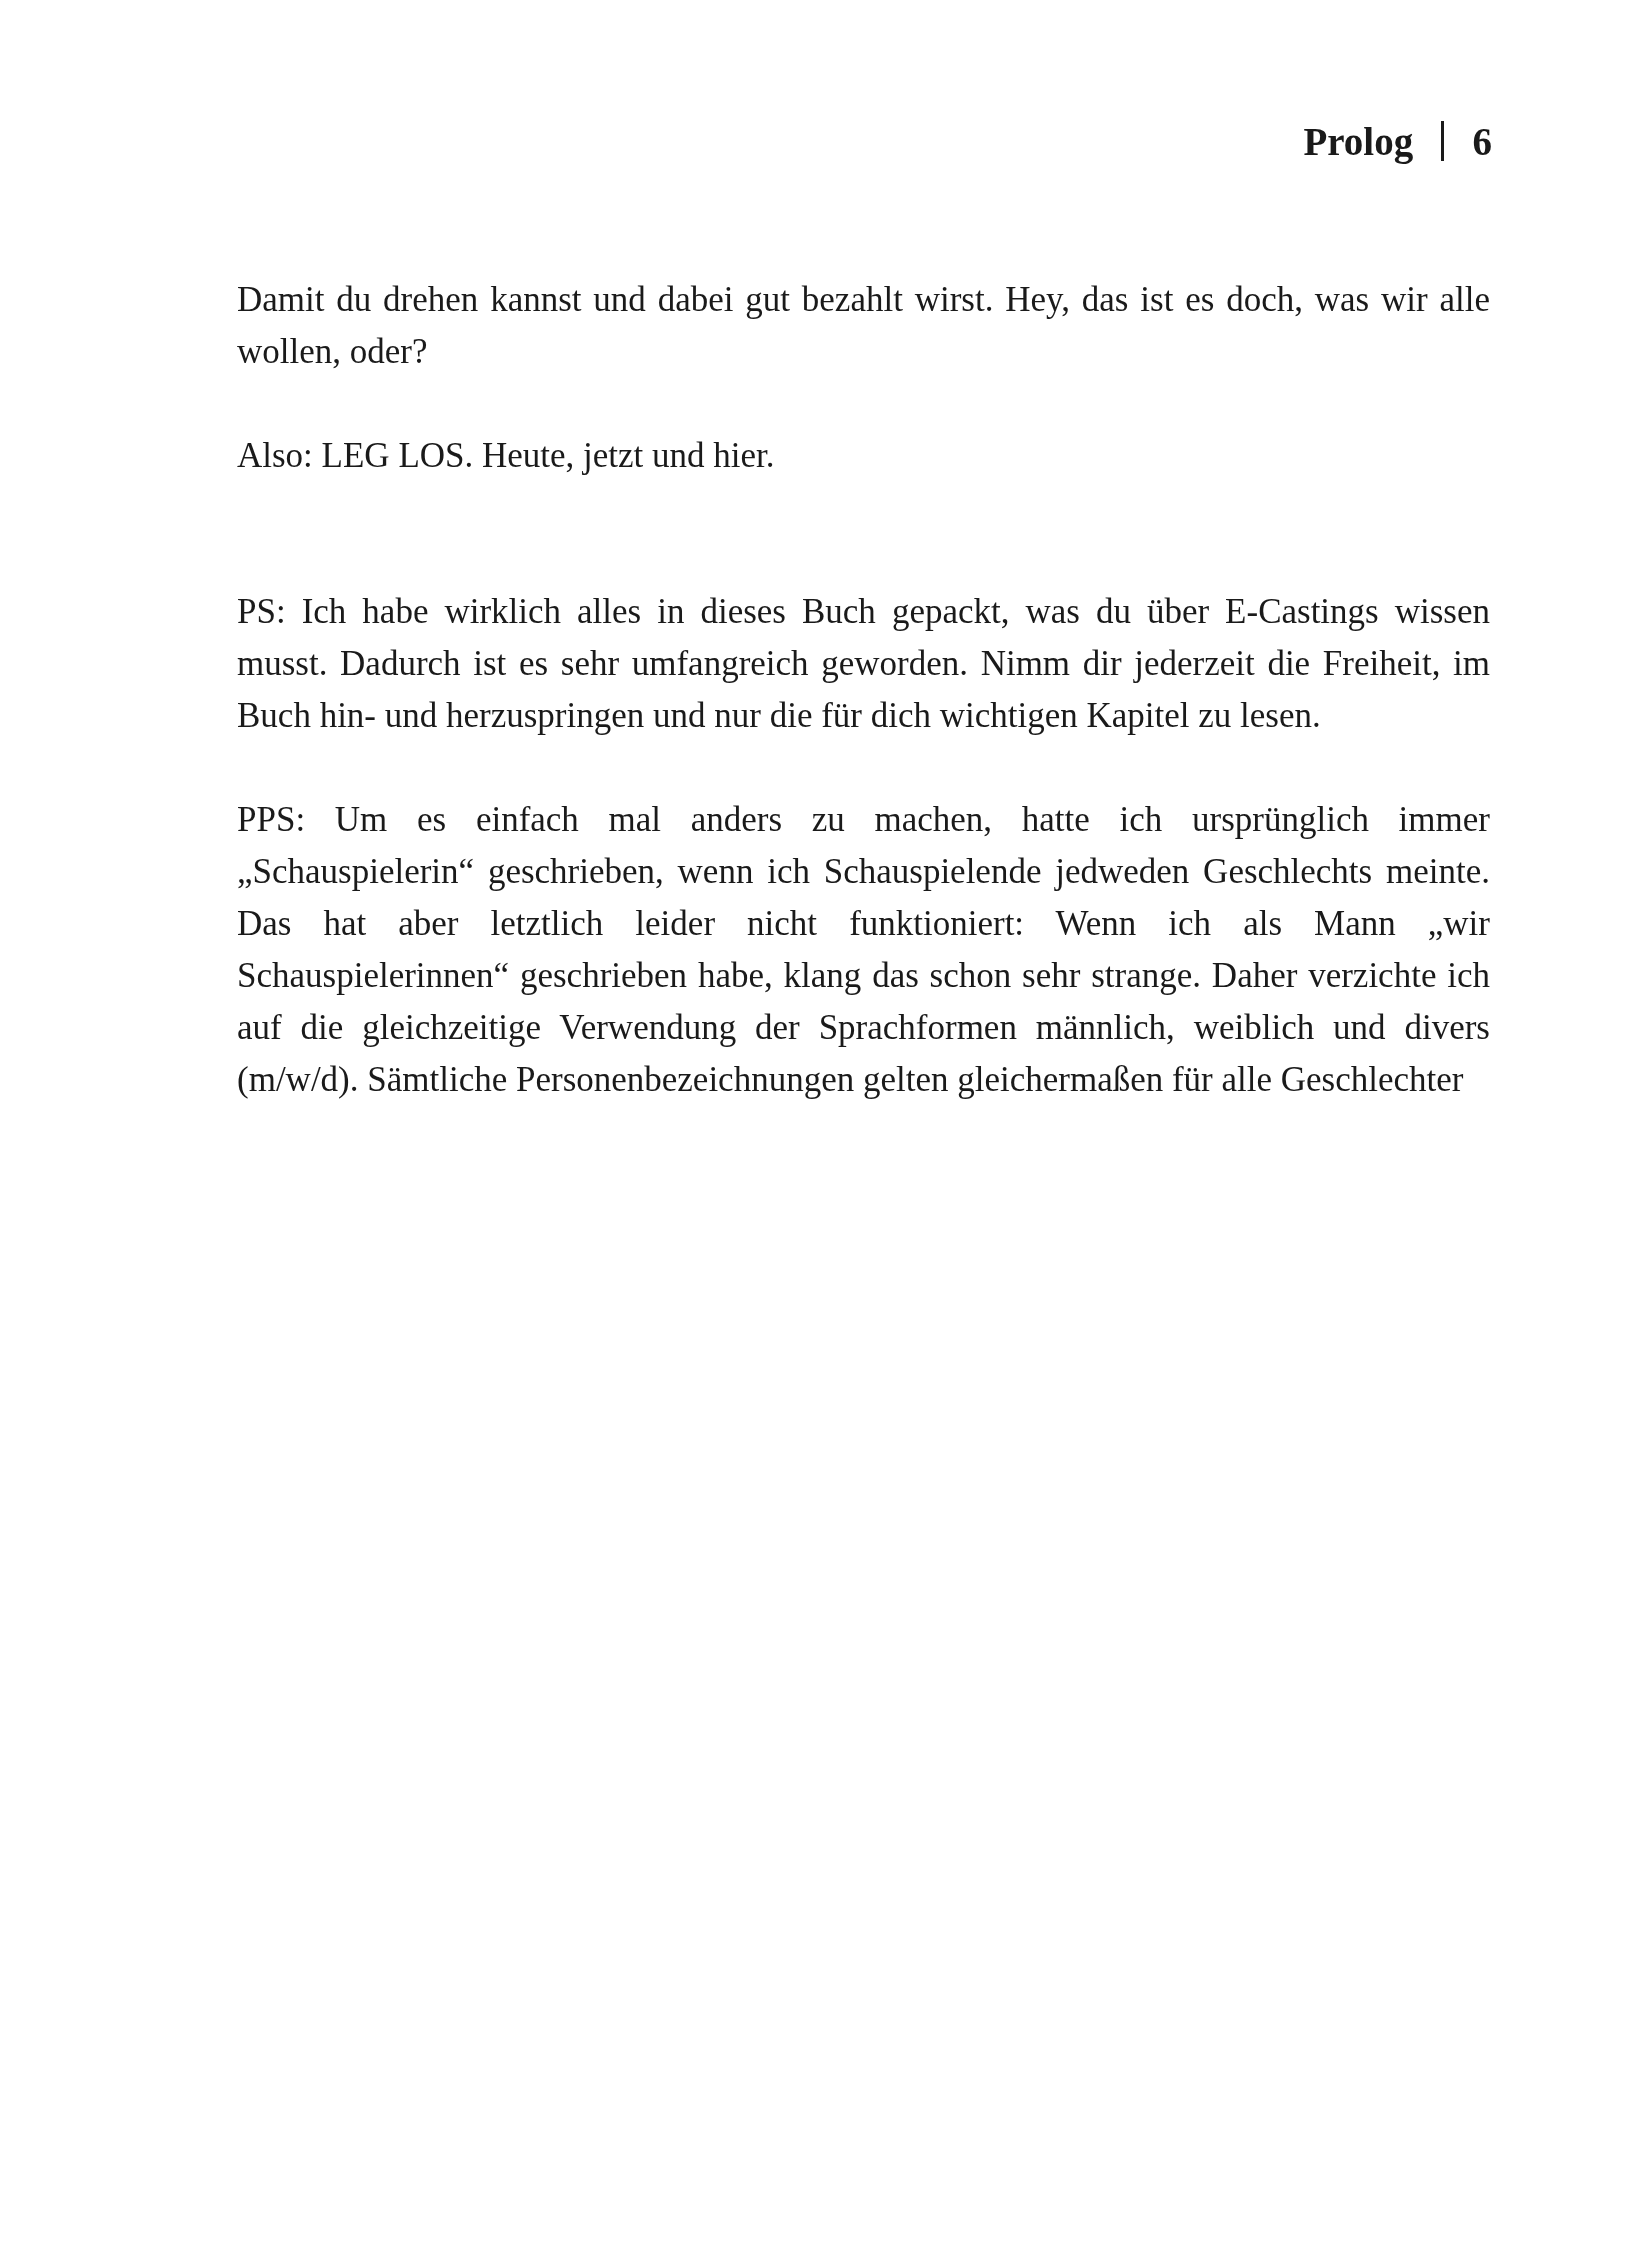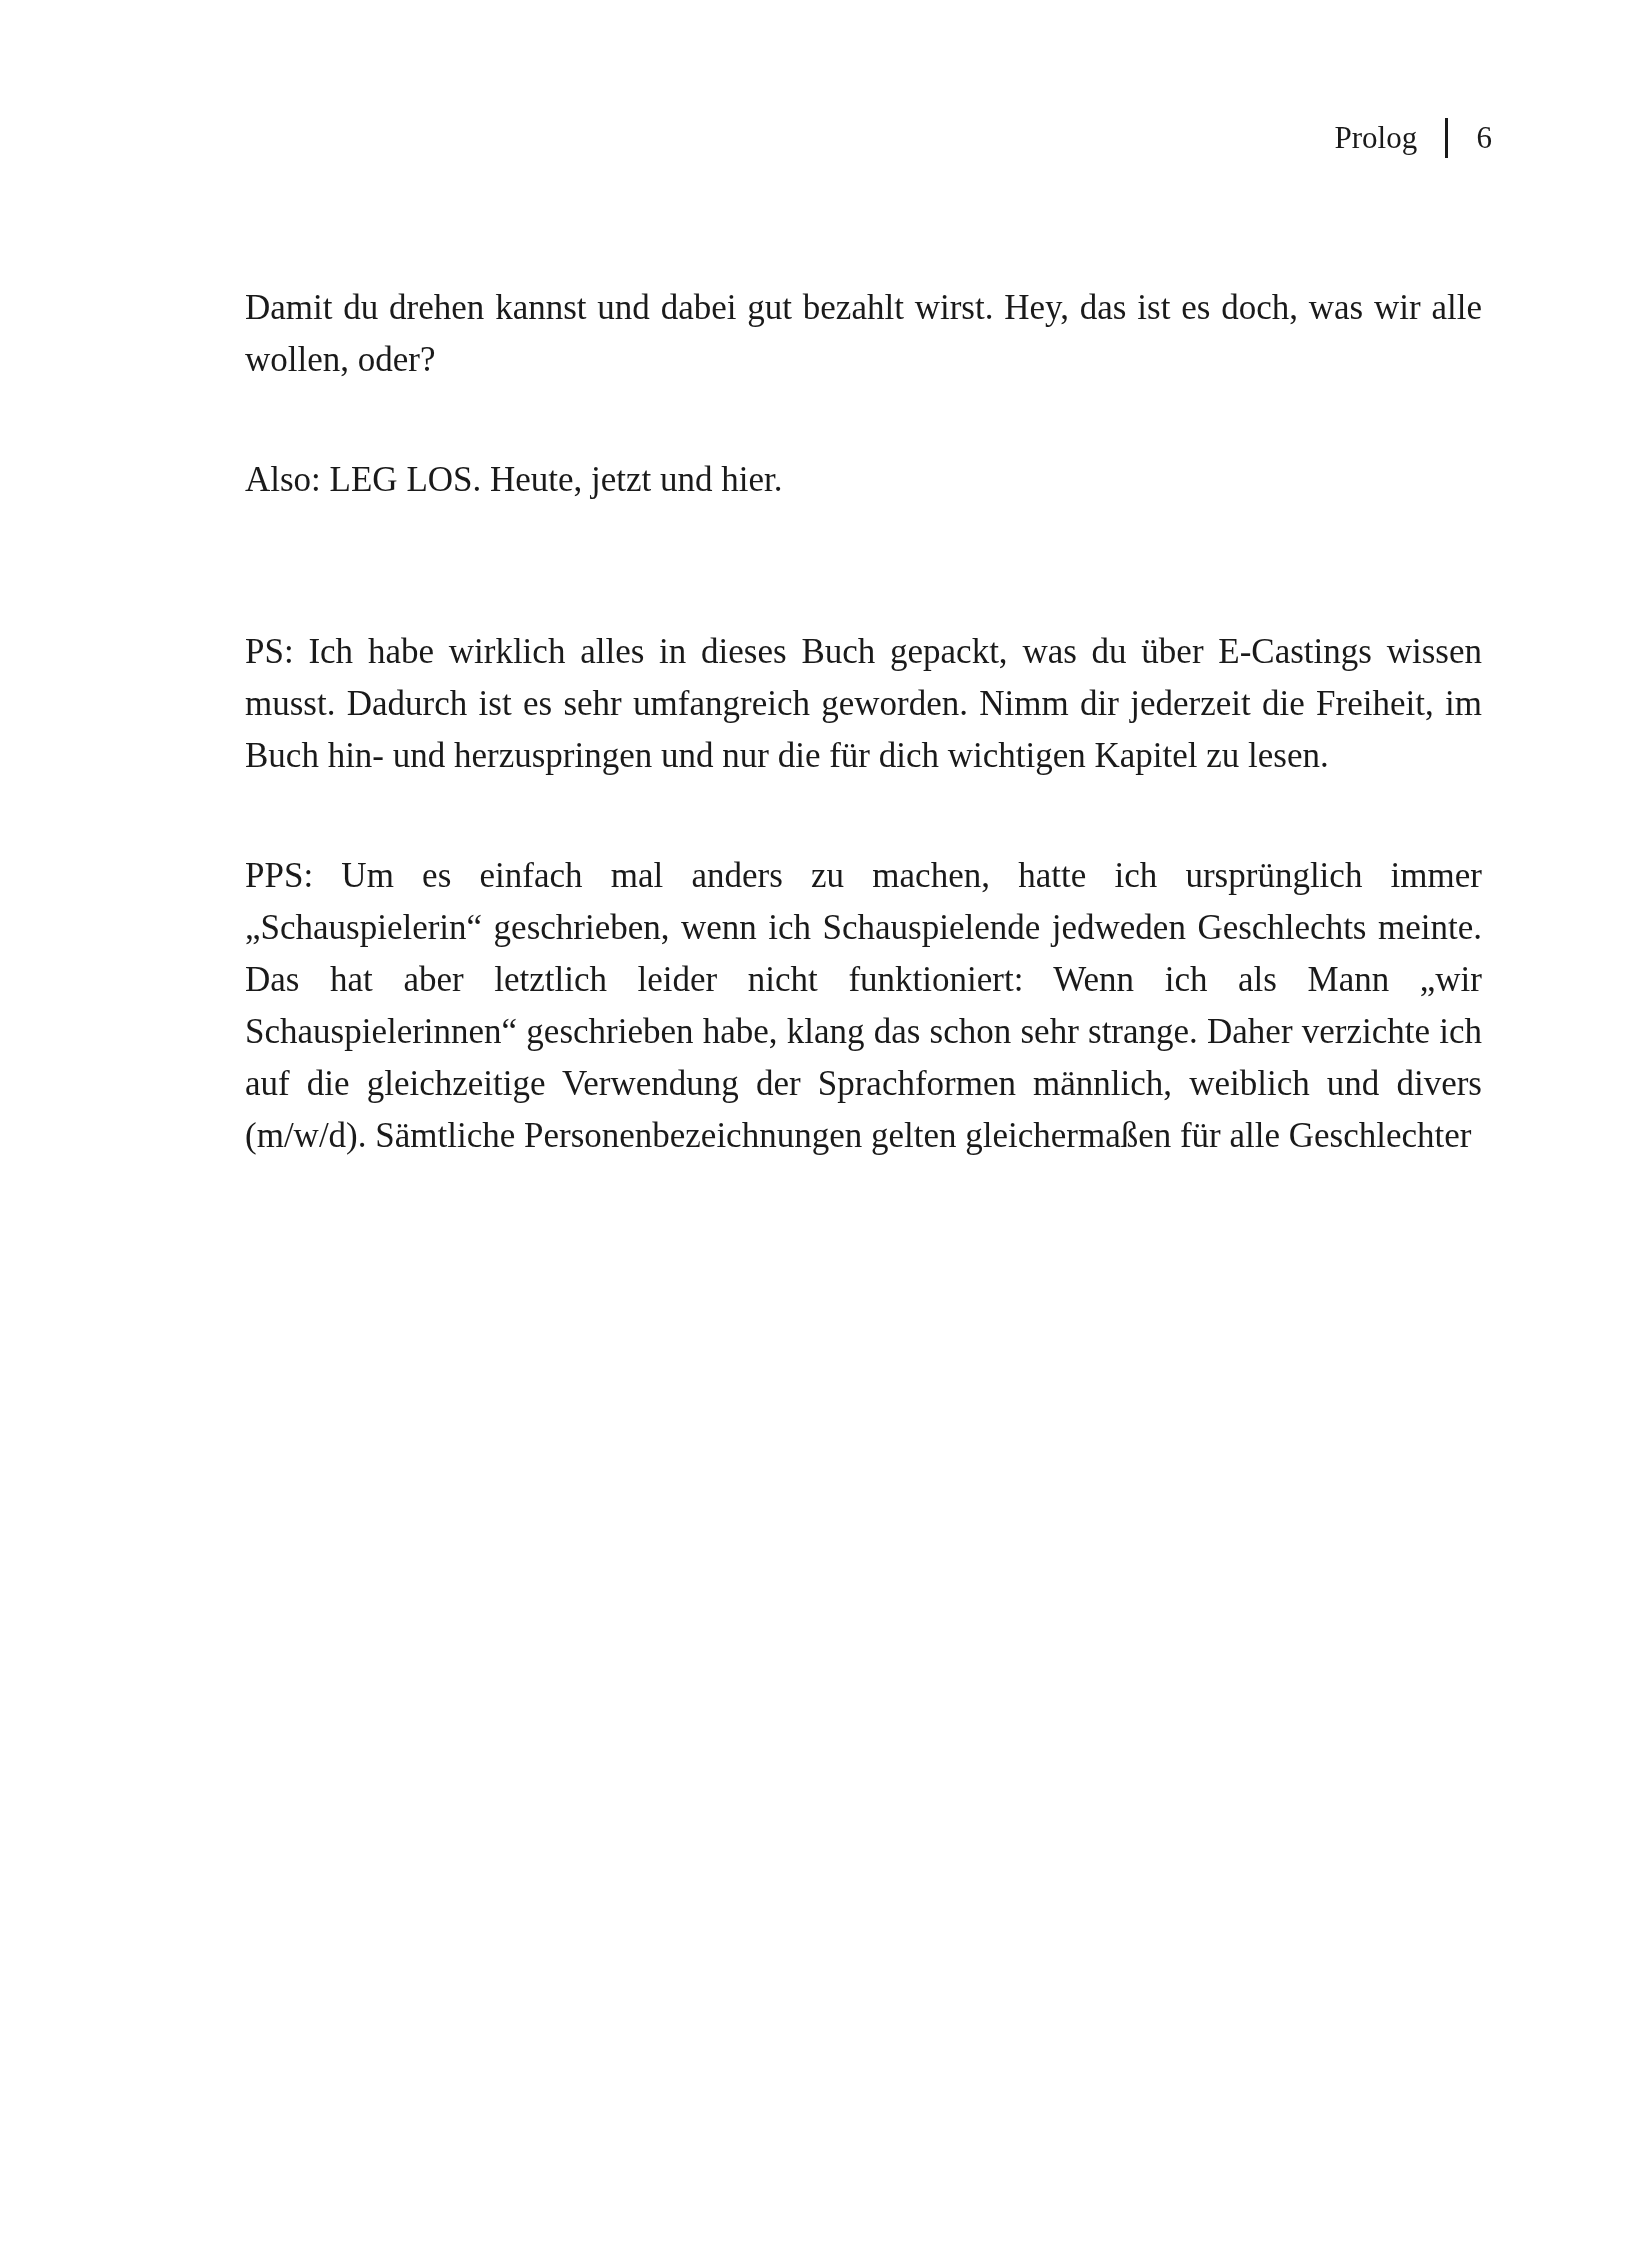--- a/index.html
+++ b/index.html
@@ -1,24 +1,24 @@
 <!DOCTYPE html>
 <html style="font-size:7.2px"><head>
   <meta charset="utf-8">
   <style>
     html, body { margin: 0; padding: 0; background: #ffffff; }
     body { width: 1628px; height: 2442px; position: relative; overflow: hidden;
            font-family: "Liberation Serif", "DejaVu Serif", serif; color: #1a1a1a; }
-    .header { position: absolute; top: 122px; right: 136px; display: flex; align-items: flex-start;
-              font-size: 31px; line-height: 1; }
+    .header { position: absolute; top: 122px; right: 136px; display: flex; align-items: flex-end;
+              font-size: 39px; line-height: 1; font-weight: bold; }
     .header .title { margin-right: 28px; }
     .header .sep { width: 2.3px; height: 40px; background: #1a1a1a; margin-right: 29px; margin-top: -4.5px; }
     .content { position: absolute; left: 237px; top: 274px; width: 1253px;
                font-size: 35px; line-height: 52px; text-align: justify; }
-    .content p { margin: 8px; }
+    .content p { margin: 0; }
     .gap { height: 52px; }
   </style>
 </head>
 <body>
 
 <div class="header">
   <span class="title">Prolog</span>
   <span class="sep"></span>
   <span class="num">6</span>
 </div>

